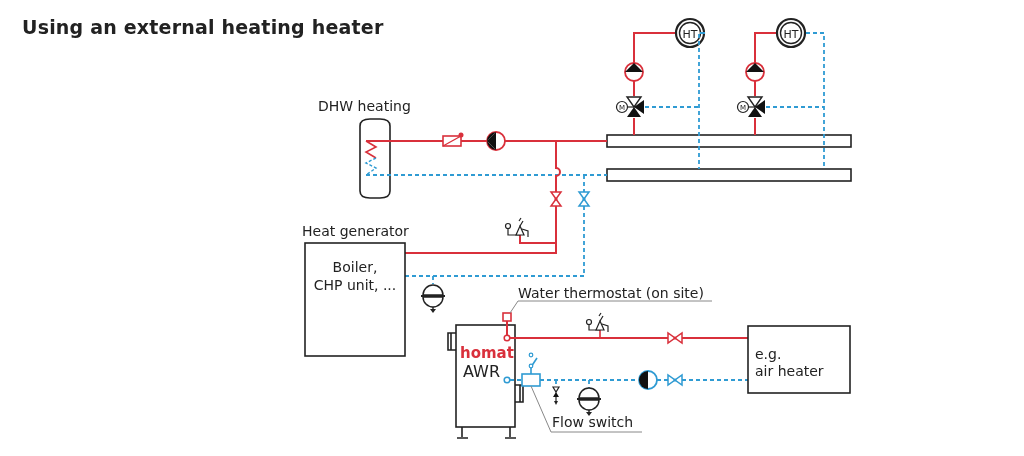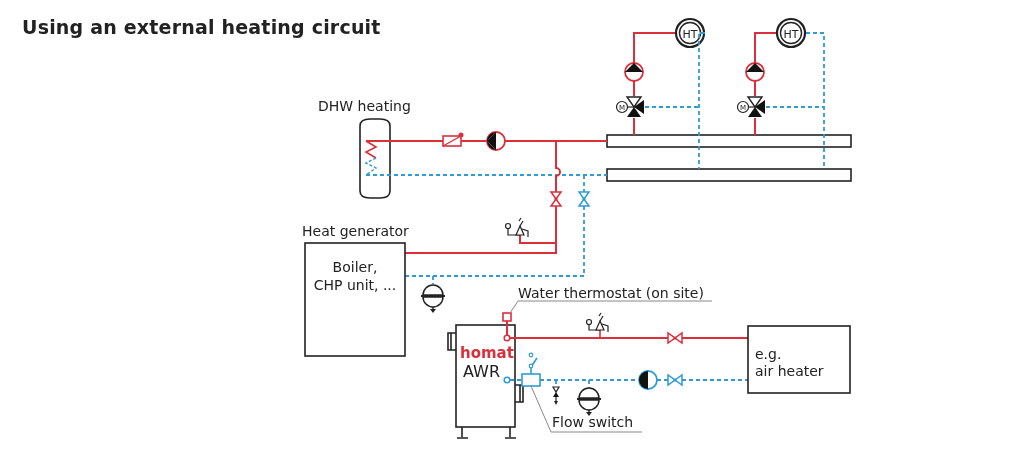--- a/index.html
+++ b/index.html
@@ -15,21 +15,21 @@
     .red { stroke: #d9303b; fill: none; stroke-width: 2; }
     .blue { stroke: #2f9bd3; fill: none; stroke-width: 1.8; stroke-dasharray: 4 3; }
     .blue-solid { stroke: #2f9bd3; fill: none; stroke-width: 1.6; }
     .blk { stroke: #222222; fill: none; stroke-width: 1.6; }
     .leader { stroke: #888888; fill: none; stroke-width: 1; }
     .brand { font-family: "DejaVu Sans", sans-serif; font-weight: bold; font-size: 15px; fill: #d9303b; }
   </style>
 </head>
 <body>
 
-<div class="title">Using an external heating circuit</div>
+<div class="title">Using an external heating heater</div>
 
 <svg class="diagram" width="1024" height="456" viewBox="0 0 1024 456">
 
   <rect x="607" y="135" width="244" height="12" fill="#fff" class="blk"></rect>
   <rect x="607" y="169" width="244" height="12" fill="#fff" class="blk"></rect>
 
   <g>
     <path class="red" d="M634 135 V118"></path>
     <path class="red" d="M634 96 V78"></path>
     <path class="red" d="M634 66 V33 H676"></path>

